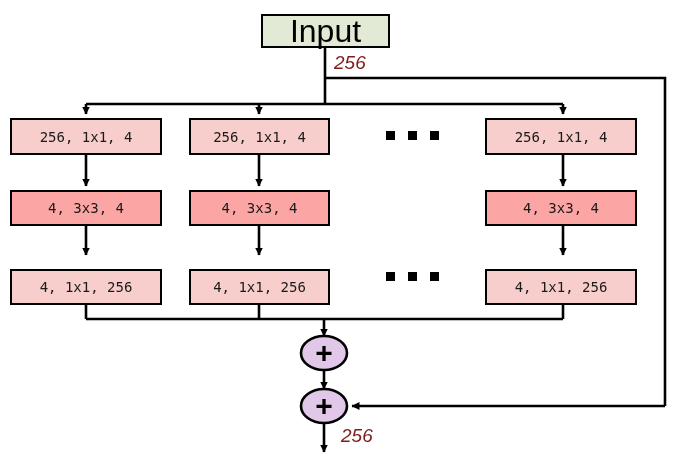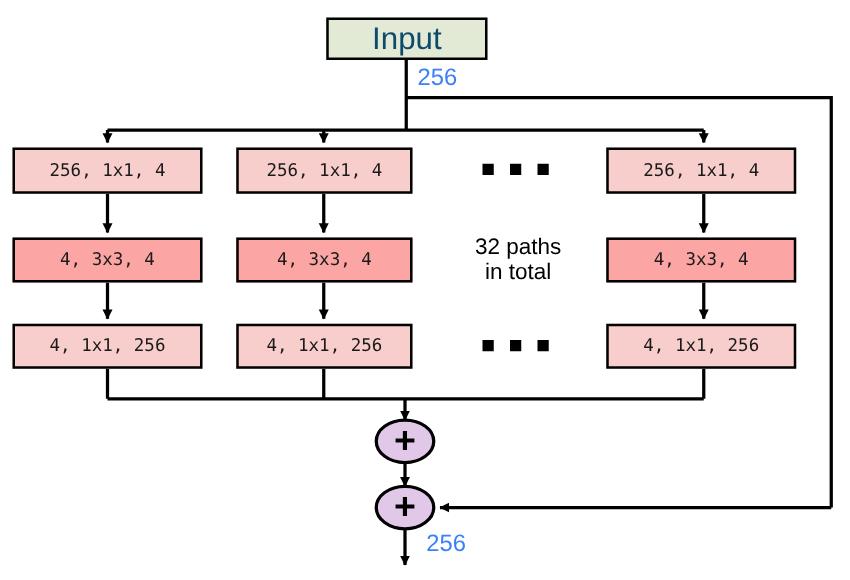--- a/index.html
+++ b/index.html
@@ -23,39 +23,40 @@
     letter-spacing:0px;
     white-space:nowrap;
   }
   .pink{background:#f8cecc;}
   .blue{background:#fca5a5;}
   .green{background:#e2ead5;}
 
   .input-box{
     left:261px;top:14px;width:129px;height:34px;
     font-family:"Liberation Sans",sans-serif;
-    font-size:25px;
-    color:#0c4a6e;
+    font-size:32px;
+    color:#000000;
   }
 
   .row1{top:118px;height:37px;}
   .row2{top:190px;height:36px;}
-  .row3{top:259px;height:36px;}
+  .row3{top:269px;height:36px;}
 
   .col1{left:10px;width:152px;}
   .col2{left:189px;width:141px;}
   .col3{left:485px;width:152px;}
   .col2b{left:189px;width:141px;}
 
   .edge-label{
     position:absolute;
     font-family:"Liberation Sans",sans-serif;
     font-size:19px;
-    color:#3b82f6;
+    color:#7f1d1d;
     white-space:nowrap;
+    font-style:italic;
   }
   #label-top-256{left:334px;top:52px;}
   #label-bottom-256{left:341px;top:425px;}
 
   .paths-note{
     position:absolute;
     left:352px;top:187px;width:125px;
     text-align:center;
     font-family:"Liberation Sans",sans-serif;
     font-size:18px;
@@ -160,18 +161,14 @@
     <span></span>
     <span></span>
   </div>
 
   <div class="plus-glyph" id="plus-1">+</div>
   <div class="plus-glyph" id="plus-2">+</div>
 
   <div class="edge-label" id="label-top-256">256</div>
   <div class="edge-label" id="label-bottom-256">256</div>
 
-  <div class="paths-note">
-    <div>32 paths</div>
-    <div>in total</div>
-  </div>
 
 </div>
 
 </body></html>

